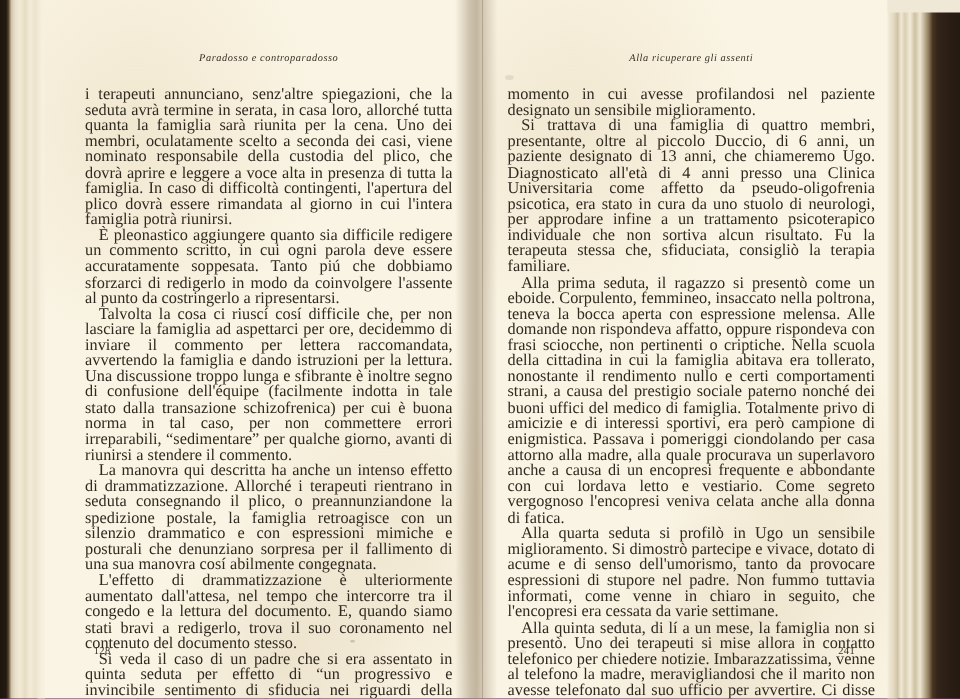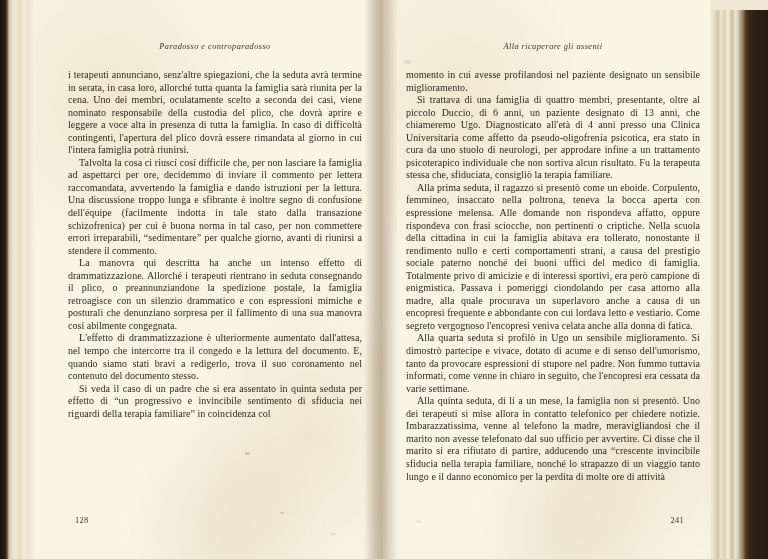--- a/index.html
+++ b/index.html
@@ -128,21 +128,21 @@
     font-size: 8.3px;
     letter-spacing: 0.45px;
     text-align: center;
     color: #3a3128;
     margin: 0 0 18px 0;
     white-space: nowrap;
   }
 
   p.body-par {
     margin: 0;
-    font-size: 10px;
+    font-size: 13px;
     line-height: 12.55px;
     text-align: justify;
     text-justify: inter-word;
     text-indent: 11px;
     color: #2f2920;
     letter-spacing: 0.02px;
     -webkit-hyphens: none;
     hyphens: none;
   }
   p.body-par.no-indent { text-indent: 0; }
@@ -177,20 +177,21 @@
 
 <div id="book-spread">
 
   <div class="desk"></div>
 
   <div class="page page-left">
     <div class="paper-tint"></div>
     <div class="text-block">
       <div class="running-head">Paradosso e controparadosso</div>
       <p class="body-par no-indent">i terapeuti annunciano, senz'altre spiegazioni, che la seduta avrà termine in serata, in casa loro, allorché tutta quanta la famiglia sarà riunita per la cena. Uno dei membri, oculatamente scelto a seconda dei casi, viene nominato responsabile della custodia del plico, che dovrà aprire e leggere a voce alta in presenza di tutta la famiglia. In caso di difficoltà contingenti, l'apertura del plico dovrà essere rimandata al giorno in cui l'intera famiglia potrà riunirsi.</p>
+      <p class="body-par">È pleonastico aggiungere quanto sia difficile redigere un commento scritto, in cui ogni parola deve essere accuratamente soppesata. Tanto piú che dobbiamo sforzarci di redigerlo in modo da coinvolgere l'assente al punto da costringerlo a ripresentarsi.</p>
       <p class="body-par">Talvolta la cosa ci riuscí cosí difficile che, per non lasciare la famiglia ad aspettarci per ore, decidemmo di inviare il commento per lettera raccomandata, avvertendo la famiglia e dando istruzioni per la lettura. Una discussione troppo lunga e sfibrante è inoltre segno di confusione dell'équipe (facilmente indotta in tale stato dalla transazione schizofrenica) per cui è buona norma in tal caso, per non commettere errori irreparabili, “sedimentare” per qualche giorno, avanti di riunirsi a stendere il commento.</p>
       <p class="body-par">La manovra qui descritta ha anche un intenso effetto di drammatizzazione. Allorché i terapeuti rientrano in seduta consegnando il plico, o preannunziandone la spedizione postale, la famiglia retroagisce con un silenzio drammatico e con espressioni mimiche e posturali che denunziano sorpresa per il fallimento di una sua manovra cosí abilmente congegnata.</p>
       <p class="body-par">L'effetto di drammatizzazione è ulteriormente aumentato dall'attesa, nel tempo che intercorre tra il congedo e la lettura del documento. E, quando siamo stati bravi a redigerlo, trova il suo coronamento nel contenuto del documento stesso.</p>
       <p class="body-par">Si veda il caso di un padre che si era assentato in quinta seduta per effetto di “un progressivo e invincibile sentimento di sfiducia nei riguardi della terapia familiare” in coincidenza col</p>
     </div>
     <div class="folio">128</div>
     <div class="speck" style="left:215px;top:452px;width:5px;height:3px;"></div>
     <div class="speck" style="left:250px;top:512px;width:4px;height:2px;"></div>
     <div class="speck" style="left:300px;top:533px;width:6px;height:2px;opacity:.5;"></div>
   </div>

